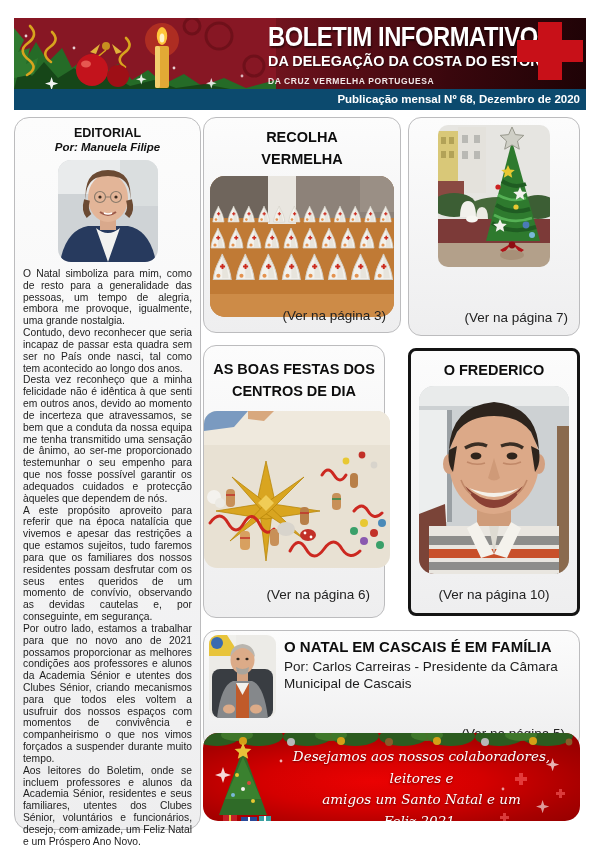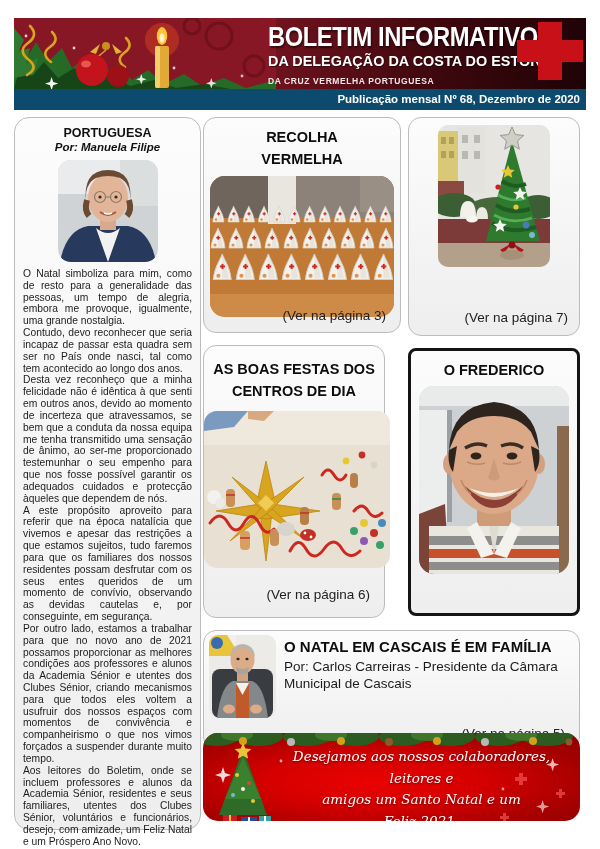--- a/index.html
+++ b/index.html
@@ -134,21 +134,21 @@
         <span class="v"></span>
         <span class="h"></span>
       </div>
   </header>
 
   <div class="issue-bar">
     <span>Publicação mensal Nº 68, Dezembro de 2020</span>
   </div>
 
   <section class="card editorial">
-    <div class="ed-title">PORTUGUESA</div>
+    <div class="ed-title">EDITORIAL</div>
     <div class="ed-byline">Por: Manuela Filipe</div>
     <svg class="ed-photo" viewBox="0 0 100 102" preserveAspectRatio="none">
       <rect width="100" height="102" fill="#cfd3d6"></rect>
       <rect x="0" y="0" width="100" height="34" fill="#e9ebec"></rect>
       <rect x="62" y="0" width="38" height="46" fill="#dadedf"></rect>
 
       <path d="M2,102 Q8,70 30,66 L70,66 Q92,70 98,102 Z" fill="#273a5e"></path>
       <path d="M38,68 L50,102 62,68 Q50,78 38,68 Z" fill="#f2f2f0"></path>
 
       <rect x="42" y="56" width="16" height="14" fill="#d9a98c"></rect>
@@ -378,20 +378,21 @@
       <path d="M42,94 q4,10 10,14 M108,94 q-4,10 -10,14" stroke="#c08868" stroke-width="1.6" fill="none"></path>
 
       <rect x="10" y="140" width="130" height="48" fill="#e9e6e0"></rect>
       <rect x="10" y="150" width="130" height="9" fill="#8d8d8b"></rect>
       <rect x="10" y="163" width="130" height="9" fill="#c8502a"></rect>
       <rect x="10" y="176" width="130" height="8" fill="#8d8d8b"></rect>
       <polygon points="58,136 75,168 62,172 48,142" fill="#f4f2ec"></polygon>
       <polygon points="92,136 75,168 88,172 102,142" fill="#f4f2ec"></polygon>
       <polygon points="70,140 75,168 80,140" fill="#dedbd2"></polygon>
     </svg>
+    <div class="card-link">(Ver na página 10)</div>
   </section>
 
   <section class="card card-cascais">
     <svg class="casc-photo" viewBox="0 0 67 83" preserveAspectRatio="none">
       <rect width="67" height="83" fill="#ecebe7"></rect>
       <rect x="0" y="0" width="27" height="21" fill="#e8c43a"></rect>
       <circle cx="8" cy="8" r="6" fill="#3a6ab0"></circle>
       <polygon points="18,0 27,0 27,14" fill="#f0f0ec"></polygon>
 
       <rect x="3" y="34" width="61" height="49" rx="8" fill="#393d42"></rect>

